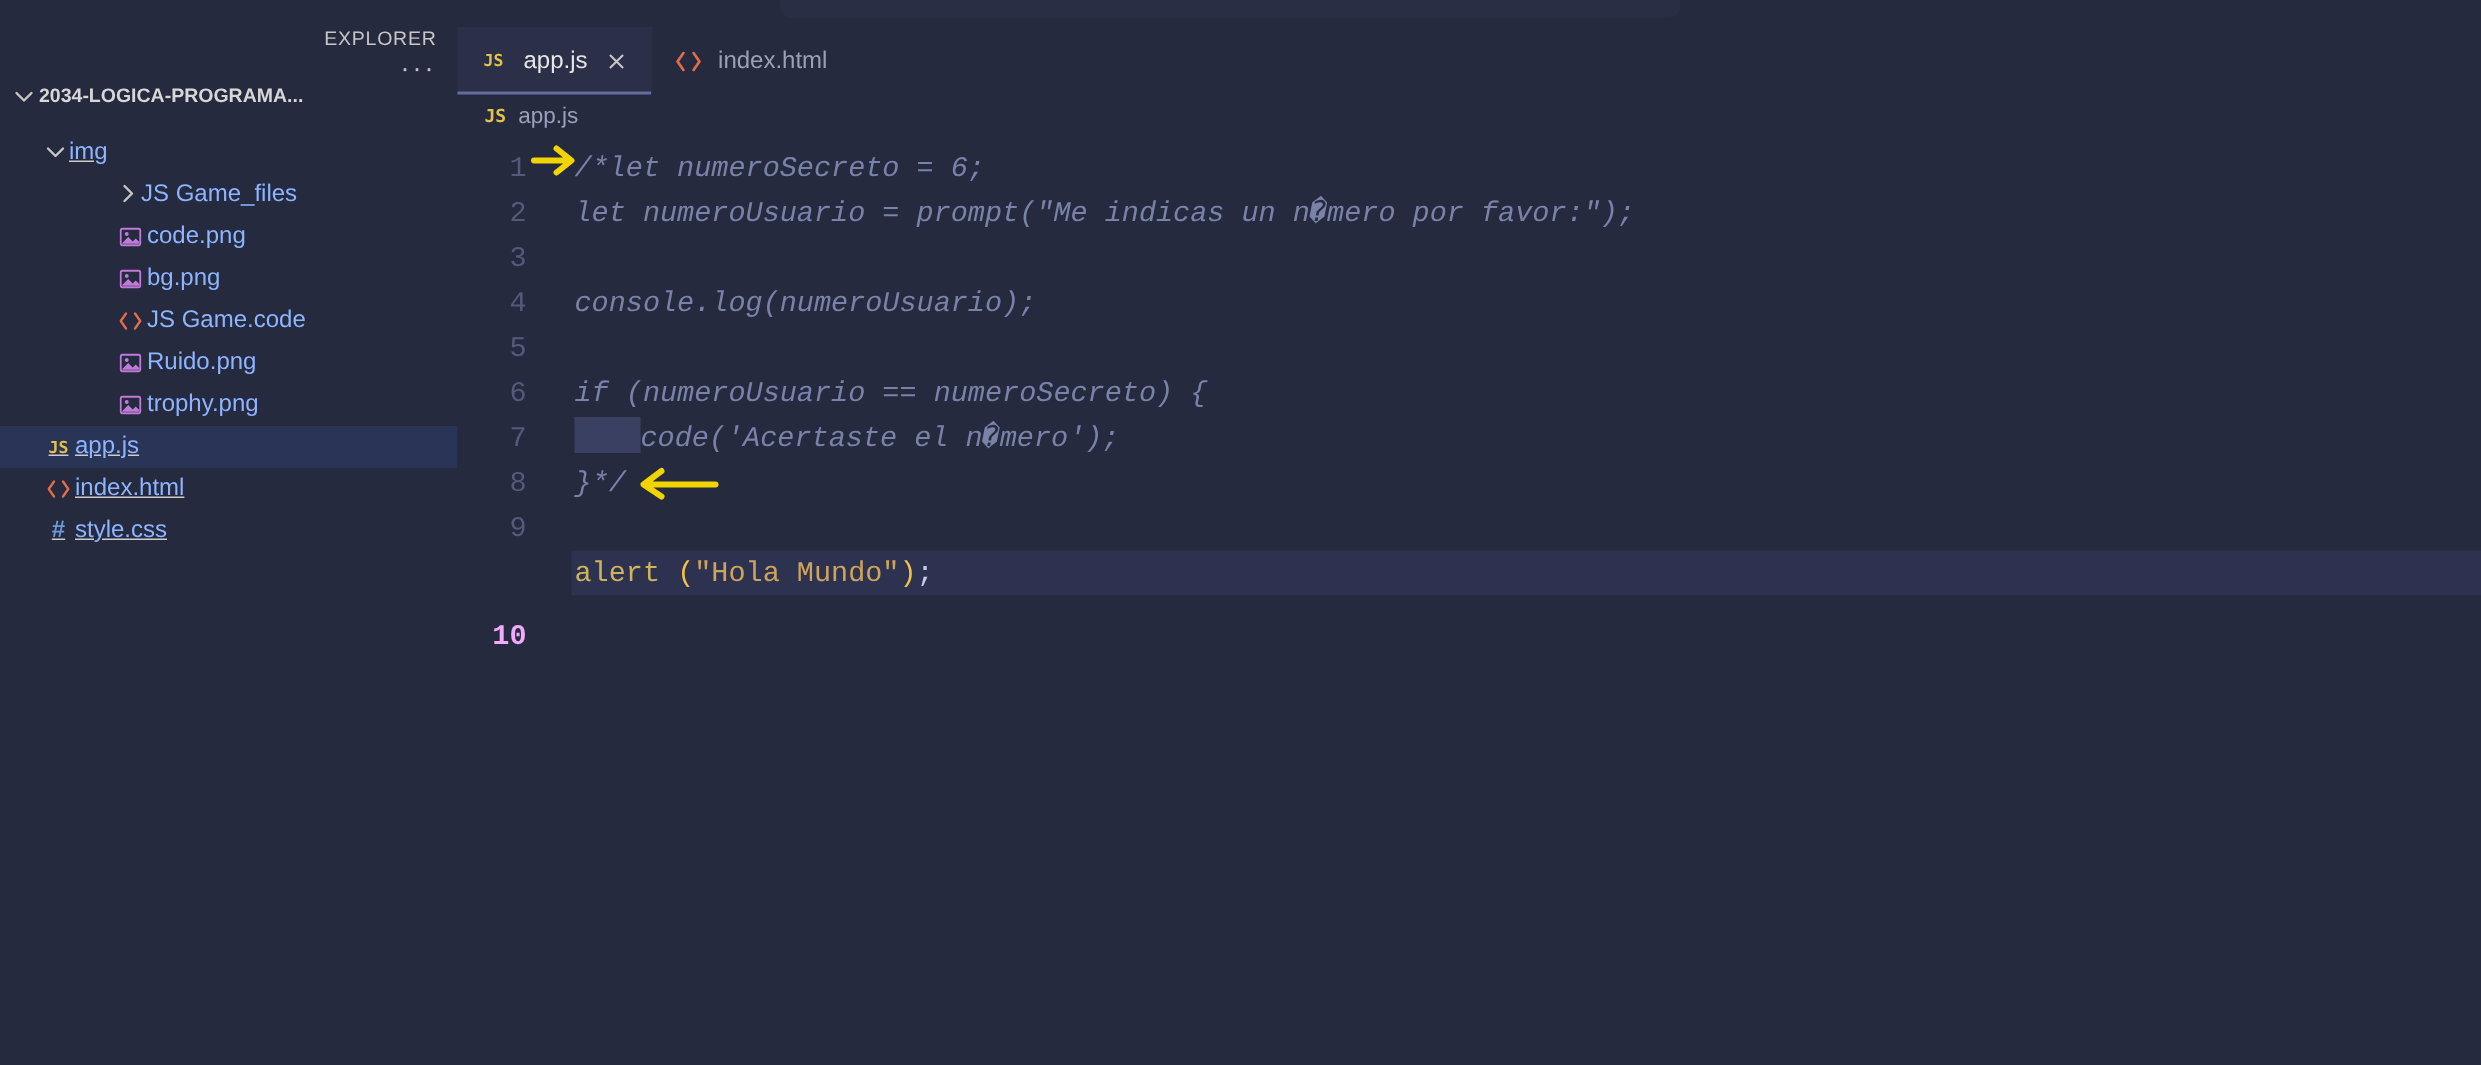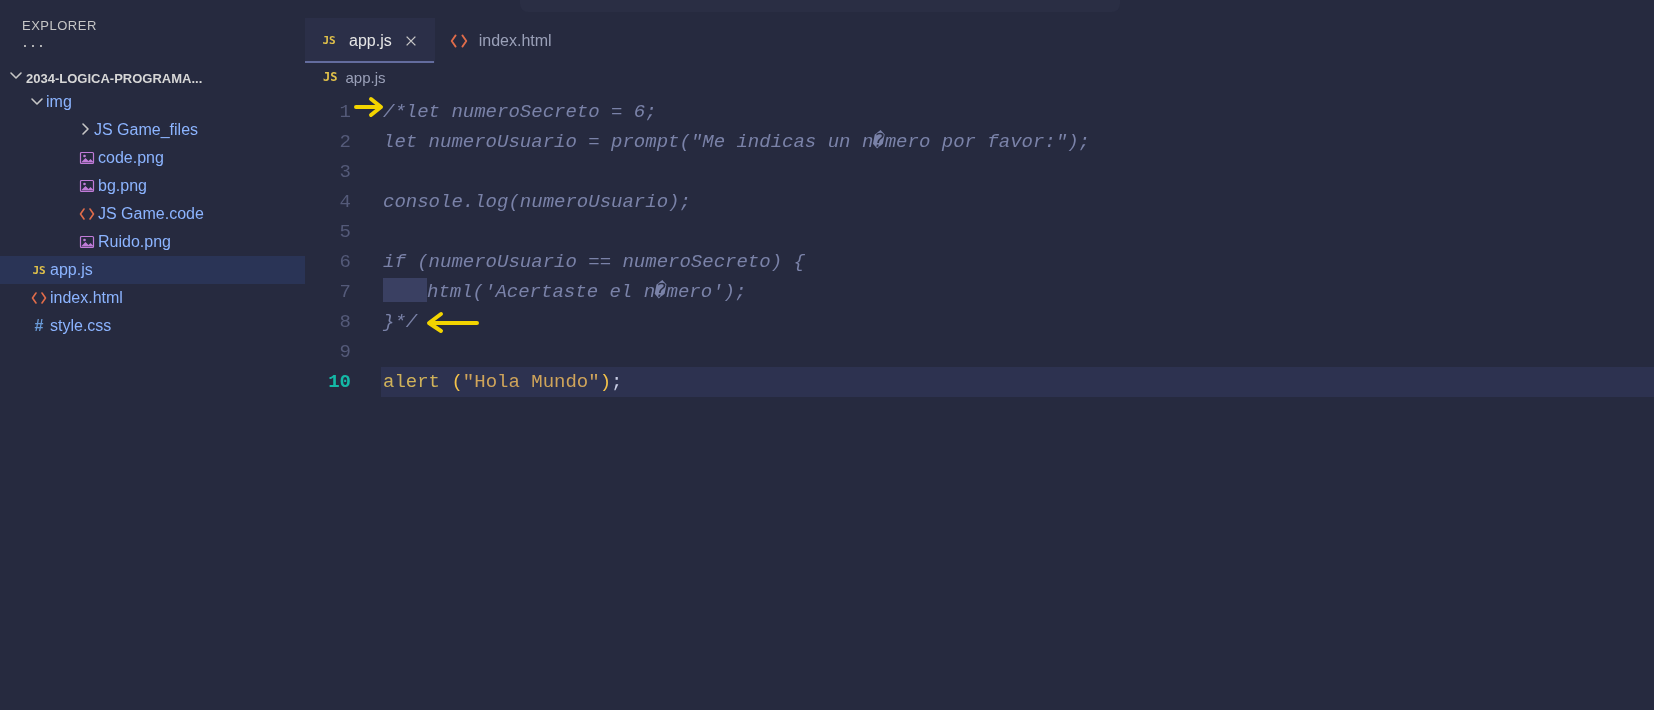--- a/index.html
+++ b/index.html
@@ -36,34 +36,34 @@
   .sidebar {
     width: 305px;
     background: #262a3f;
     display: flex;
     flex-direction: column;
     user-select: none;
   }
   .explorer-header {
     height: 38px;
     display: flex;
-    align-items: flex-start;
+    align-items: flex-end;
     padding: 0 14px 0 22px;
     color: #c6c6c6;
     font-size: 13px;
     letter-spacing: 0.5px;
     flex-direction: column;
   }
   .explorer-header .spacer { flex: 1; }
   .explorer-header .dots { color:#c6c6c6; font-size:18px; letter-spacing:2px; cursor:pointer; }
 
   .project-root {
     height: 30px;
     display: flex;
-    align-items: flex-end;
+    align-items: flex-start;
     padding-left: 6px;
     font-weight: 600;
     font-size: 13px;
     color: #d7d7d7;
     cursor: pointer;
   }
   .project-root .chev { width:20px; text-align:center; color:#c6c6c6; }
 
   .tree { padding-top: 2px; }
   .tree-row {
@@ -75,21 +75,21 @@
     padding-right: 8px;
     white-space: nowrap;
   }
   .tree-row.active { background: #2a3456; }
   .tree-row .chev { width: 18px; text-align: center; color:#c6c6c6; font-size:14px;}
   .tree-row .iconwrap { width: 22px; display:flex; align-items:center; justify-content:center; }
   .tree-label { color:#8cb4ff; font-size:16px; }
   .tree-row .tree-label{ color:#8cb4ff; }
   .tree-row.folder .tree-label{ color:#8cb4ff; }
 
-  .indent-1 { padding-left: 28px; }
+  .indent-1 { padding-left: 28px; text-decoration: underline; }
   .indent-2 { padding-left: 76px; }
 
   
   .fi-js    { color:#e2c24a; font-weight:700; font-size:11px; font-family:Consolas,monospace; }
   .fi-html  { color:#e06c4a; }
   .fi-css   { color:#6a9bd8; font-weight:700; font-size:16px; }
   .fi-img   { color:#c07bd8; font-size:15px; }
 
   
   .editor-area {
@@ -154,21 +154,21 @@
   }
   .gutter {
     width: 78px;
     text-align: right;
     color:#545a79;
     padding-right: 32px;
     padding-top: 6px;
     user-select:none;
   }
   .gutter .ln { height:30px; }
-  .gutter .ln.current { color:#14b8a6; font-weight:600; }
+  .gutter .ln.current { color:#f0abfc; font-weight:600;margin-top:42px; }
 
   .code {
     position:relative;
     padding-top:6px;
     flex:1;
   }
   .code .line { height:30px; white-space:pre; position:relative; }
   .code .line.current { background:#2d3250; margin-left:-2px; padding-left:2px; }
   .c-comment { color:#7a82a8; font-style:italic; }
   .c-fn   { color:#d0b25a; }
@@ -278,20 +278,30 @@
         <span class="iconwrap">
           <svg class="ico14 fi-img" viewBox="0 0 16 16" fill="currentColor">
               <rect x="1.5" y="2.5" width="13" height="11" rx="1" fill="none" stroke="currentColor" stroke-width="1.2"></rect>
               <circle cx="5.5" cy="6" r="1.3"></circle>
               <path d="M2.5 12l4-4 3 3 2-2 2.5 2.5v1H2.5z"></path>
             </svg>
         </span>
         <span class="tree-label">Ruido.png</span>
       </div>
 
+      <div class="tree-row indent-2">
+        <span class="iconwrap">
+          <svg class="ico14 fi-img" viewBox="0 0 16 16" fill="currentColor">
+              <rect x="1.5" y="2.5" width="13" height="11" rx="1" fill="none" stroke="currentColor" stroke-width="1.2"></rect>
+              <circle cx="5.5" cy="6" r="1.3"></circle>
+              <path d="M2.5 12l4-4 3 3 2-2 2.5 2.5v1H2.5z"></path>
+            </svg>
+        </span>
+        <span class="tree-label">trophy.png</span>
+      </div>
 
       <div class="tree-row active indent-1">
         <span class="iconwrap fi-js">JS</span>
         <span class="tree-label">app.js</span>
       </div>
 
       <div class="tree-row indent-1">
         <span class="iconwrap fi-html">
           <svg class="ico14" viewBox="0 0 16 16" stroke="currentColor" fill="none" stroke-width="1.6" stroke-linecap="round" stroke-linejoin="round">
               <path d="M5 3L1.5 8 5 13"></path>
@@ -355,21 +365,21 @@
         <svg class="arrow arrow1" viewBox="0 0 34 24">
           <path d="M3 12 L26 12 M18 4 L28 12 L18 20"></path>
         </svg>
 
         <div class="line"><span class="c-comment">/*let numeroSecreto = 6;</span></div>
         <div class="line"><span class="c-comment">let numeroUsuario = prompt("Me indicas un n�mero por favor:");</span></div>
         <div class="line"><span class="c-comment"></span></div>
         <div class="line"><span class="c-comment">console.log(numeroUsuario);</span></div>
         <div class="line"><span class="c-comment"></span></div>
         <div class="line"><span class="c-comment">if (numeroUsuario == numeroSecreto) {</span></div>
-        <div class="line"><span class="sel-block"></span><span class="c-comment">html('Acertaste el n�mero');</span></div>
+        <div class="line"><span class="sel-block"></span><span class="c-comment">code('Acertaste el n�mero');</span></div>
         <div class="line"><span class="c-comment">}*/</span></div>
         <div class="line"><span class="c-comment"></span></div>
         <div class="line current"><span class="c-fn">alert</span><span class="c-ident"> </span><span class="c-paren">(</span><span class="c-str">"Hola Mundo"</span><span class="c-paren">)</span><span class="c-punc">;</span></div>
 
         <svg class="arrow arrow2" viewBox="0 0 60 26">
           <path d="M56 14 L12 14 M20 5 L8 14 L20 22"></path>
         </svg>
       </div>
     </div>
 

